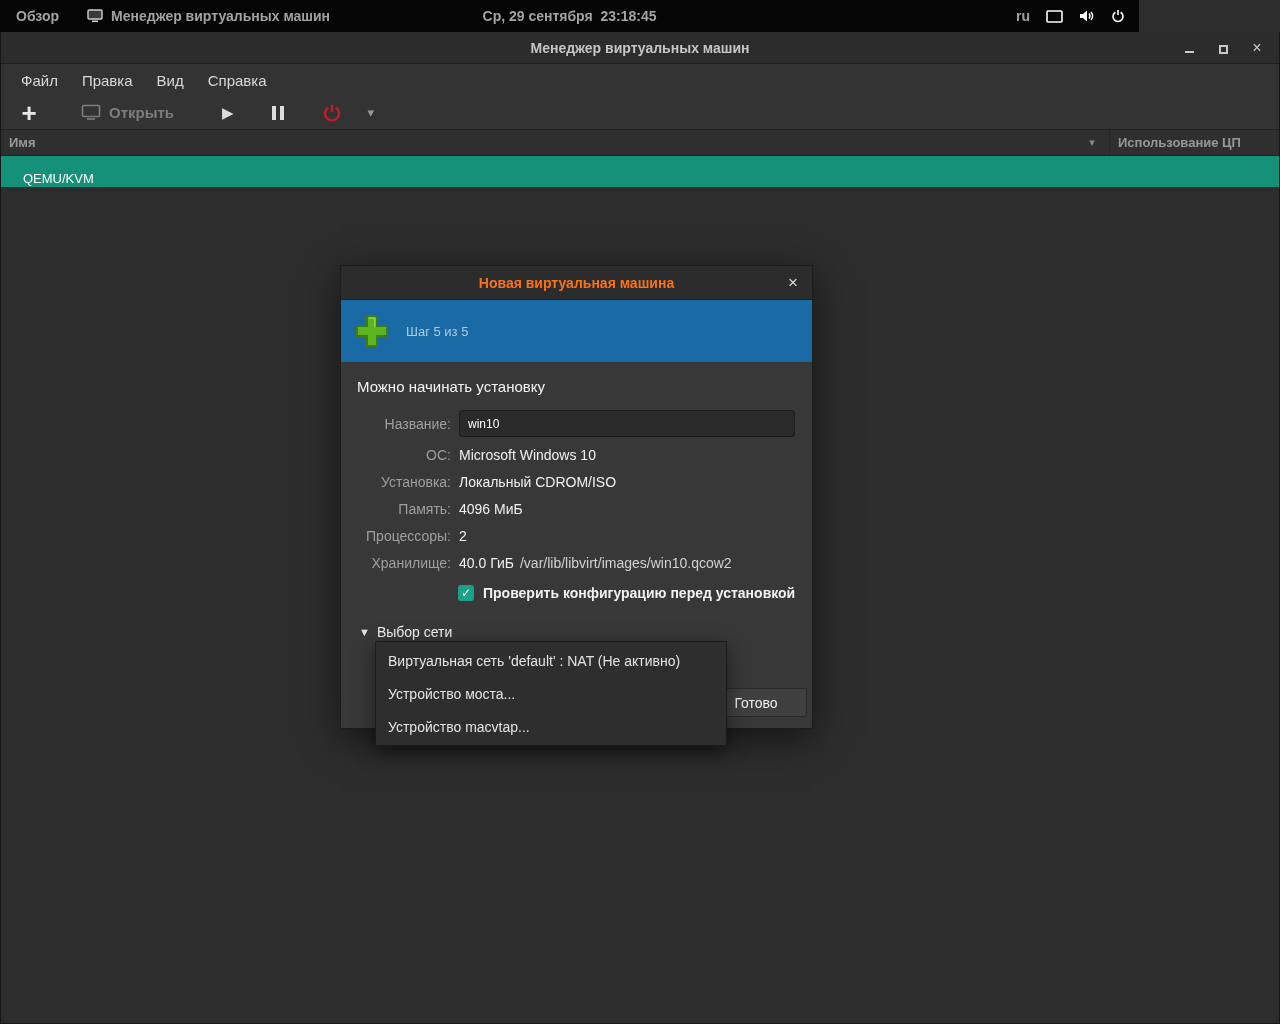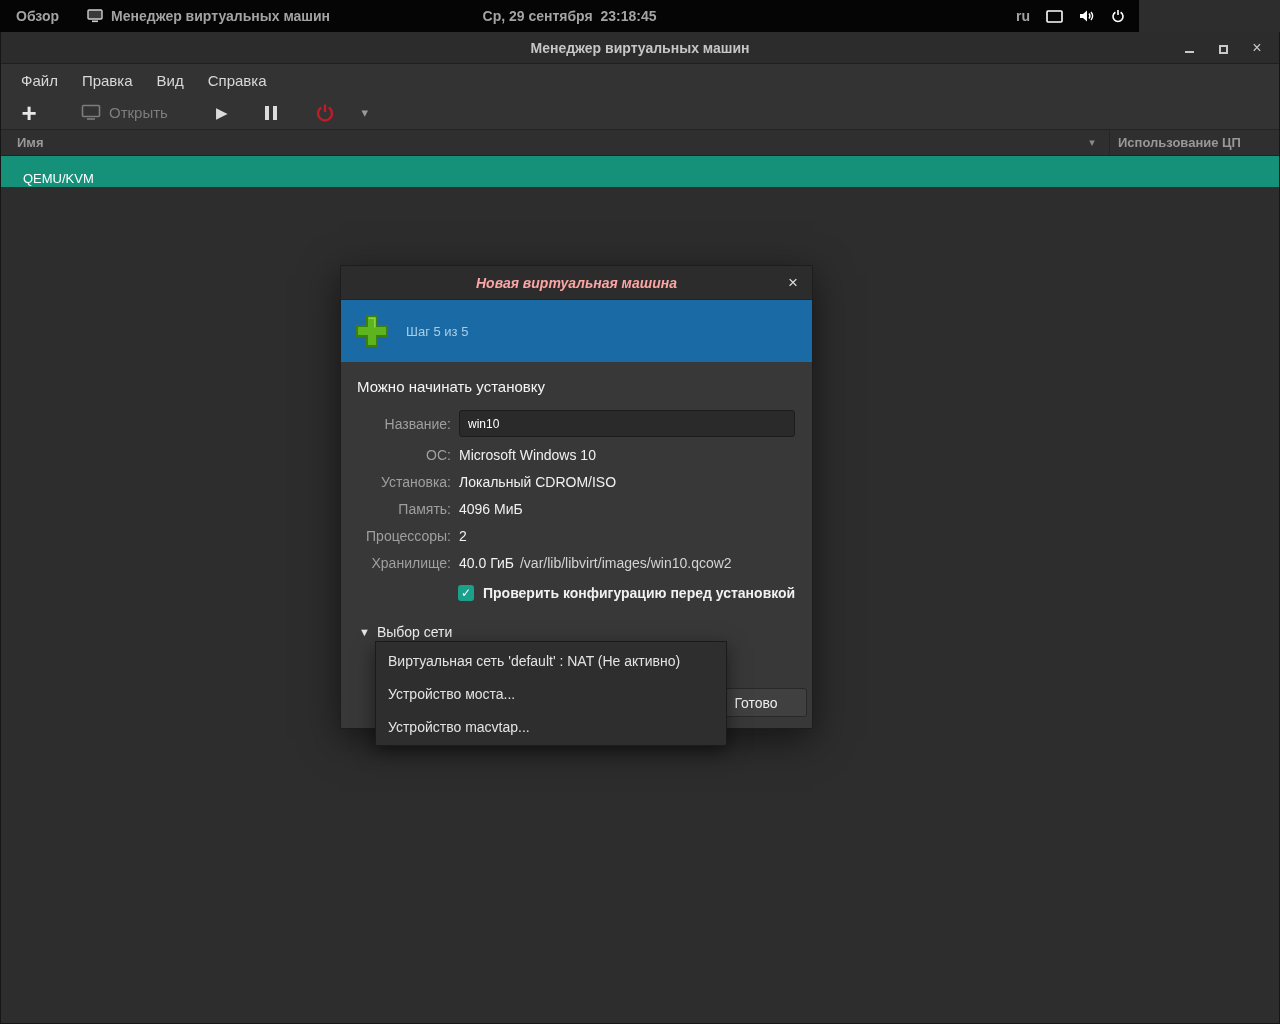--- a/index.html
+++ b/index.html
@@ -38,47 +38,47 @@
 
   .menubar { height:32px; background:#333333; display:flex; align-items:center;
     gap:4px; padding-left:10px; font-size:15px; color:#d8d8d8; }
   .menu-item { padding:4px 10px; border-radius:3px; }
 
   .toolbar { height:34px; background:#333333; border-bottom:1px solid #232323;
     display:flex; align-items:center; padding-left:12px; }
   .tbtn { display:flex; align-items:center; justify-content:center; height:30px;
     padding:0 8px; color:#e8e8e8; }
   .tbtn-plus { font-size:26px; font-weight:bold; width:32px; line-height:26px; }
-  .tbtn-open { margin-left:28px; gap:8px; color:#7d7d7d; font-size:15px; }
+  .tbtn-open { margin-left:28px; gap:8px; color:#7d7d7d; font-size:15px;font-weight:bold; }
   .tbtn-play { margin-left:32px; font-size:15px; color:#dcdcdc; }
   .tbtn-pause { margin-left:22px; gap:4px; }
   .pause-bar { display:inline-block; width:4px; height:14px; background:#dcdcdc; }
   .tbtn-power { margin-left:22px; }
   .tbtn-caret { margin-left:10px; color:#9a9a9a; font-size:13px; }
 
   .list-header { height:26px; background:#2f2f2f; border-bottom:1px solid #222;
     display:flex; align-items:center; font-size:13px; font-weight:bold; color:#989898; }
-  .lh-name { flex:1; padding-left:16px; }
+  .lh-name { flex:1; padding-left:8px; }
   .lh-sort { width:34px; text-align:center; color:#8a8a8a; font-size:11px; }
   .lh-cpu { width:170px; border-left:1px solid #262626; padding-left:8px; height:100%;
     display:flex; align-items:center; }
 
   .conn-row { height:44px; background:#169179; color:#fff; display:flex;
     align-items:center; padding-left:22px; font-size:13px; }
 
   .main-area { position:absolute; left:0; top:155px; right:0; bottom:0; background:#2d2d2d; }
 
   
   .dialog { position:absolute; left:340px; top:265px; width:473px; height:464px;
     background:#383838; box-shadow:0 10px 36px rgba(0,0,0,.55); z-index:10;
     border:1px solid #1d1d1d; }
   .dlg-titlebar { height:34px; background:#2c2c2c; border-bottom:1px solid #222;
     position:relative; display:flex; align-items:center; }
   .dlg-title { position:absolute; left:0; right:0; text-align:center;
-    font-weight:bold; font-size:14px; color:#fca5a5;font-style:italic; }
+    font-weight:bold; font-size:14px; color:#f97316; }
   .dlg-close { margin-left:auto; z-index:2; padding-right:14px; color:#dcdcdc;
     font-size:17px; line-height:1; }
 
   .dlg-header { height:62px; background:#1a6ba5; display:flex; align-items:center;
     padding-left:12px; gap:15px; }
   .hdr-texts { display:flex; flex-direction:column; gap:2px; }
   .hdr-title { color:#fff; font-size:17px; font-weight:bold; }
   .hdr-step { color:#a9cde6; font-size:13px; }
 
   .dlg-body { position:relative; height:368px; padding:16px 14px 0 14px; font-size:14px; }

